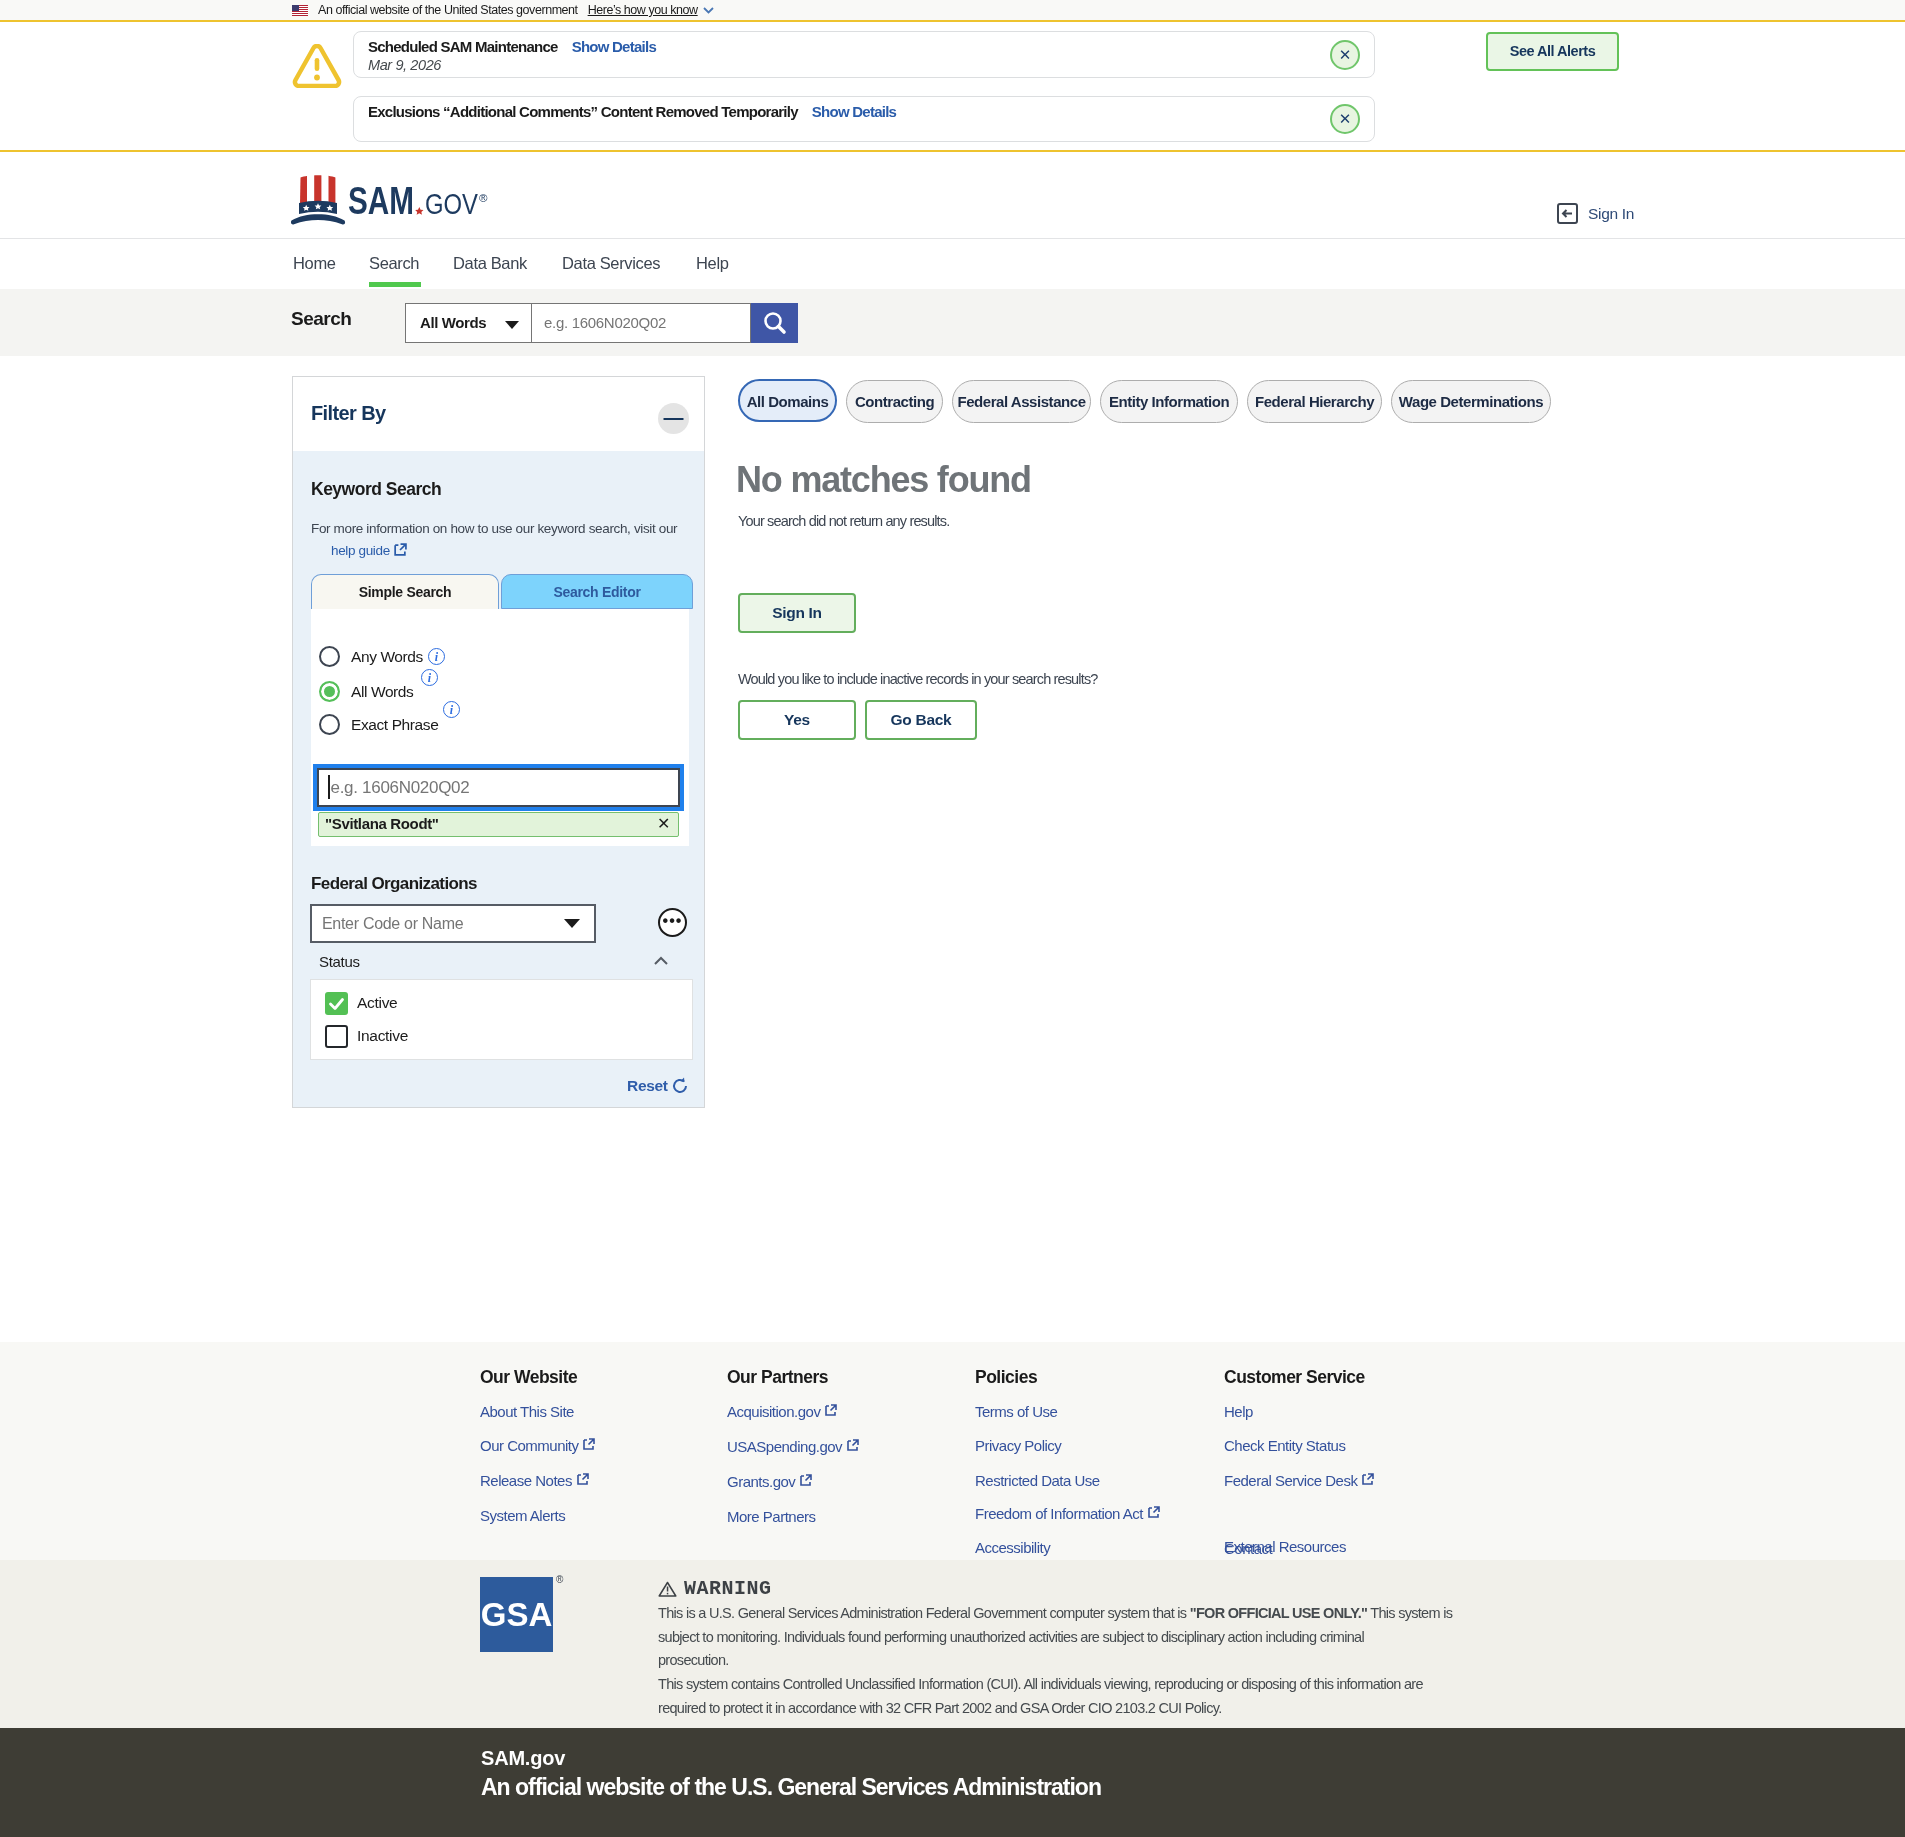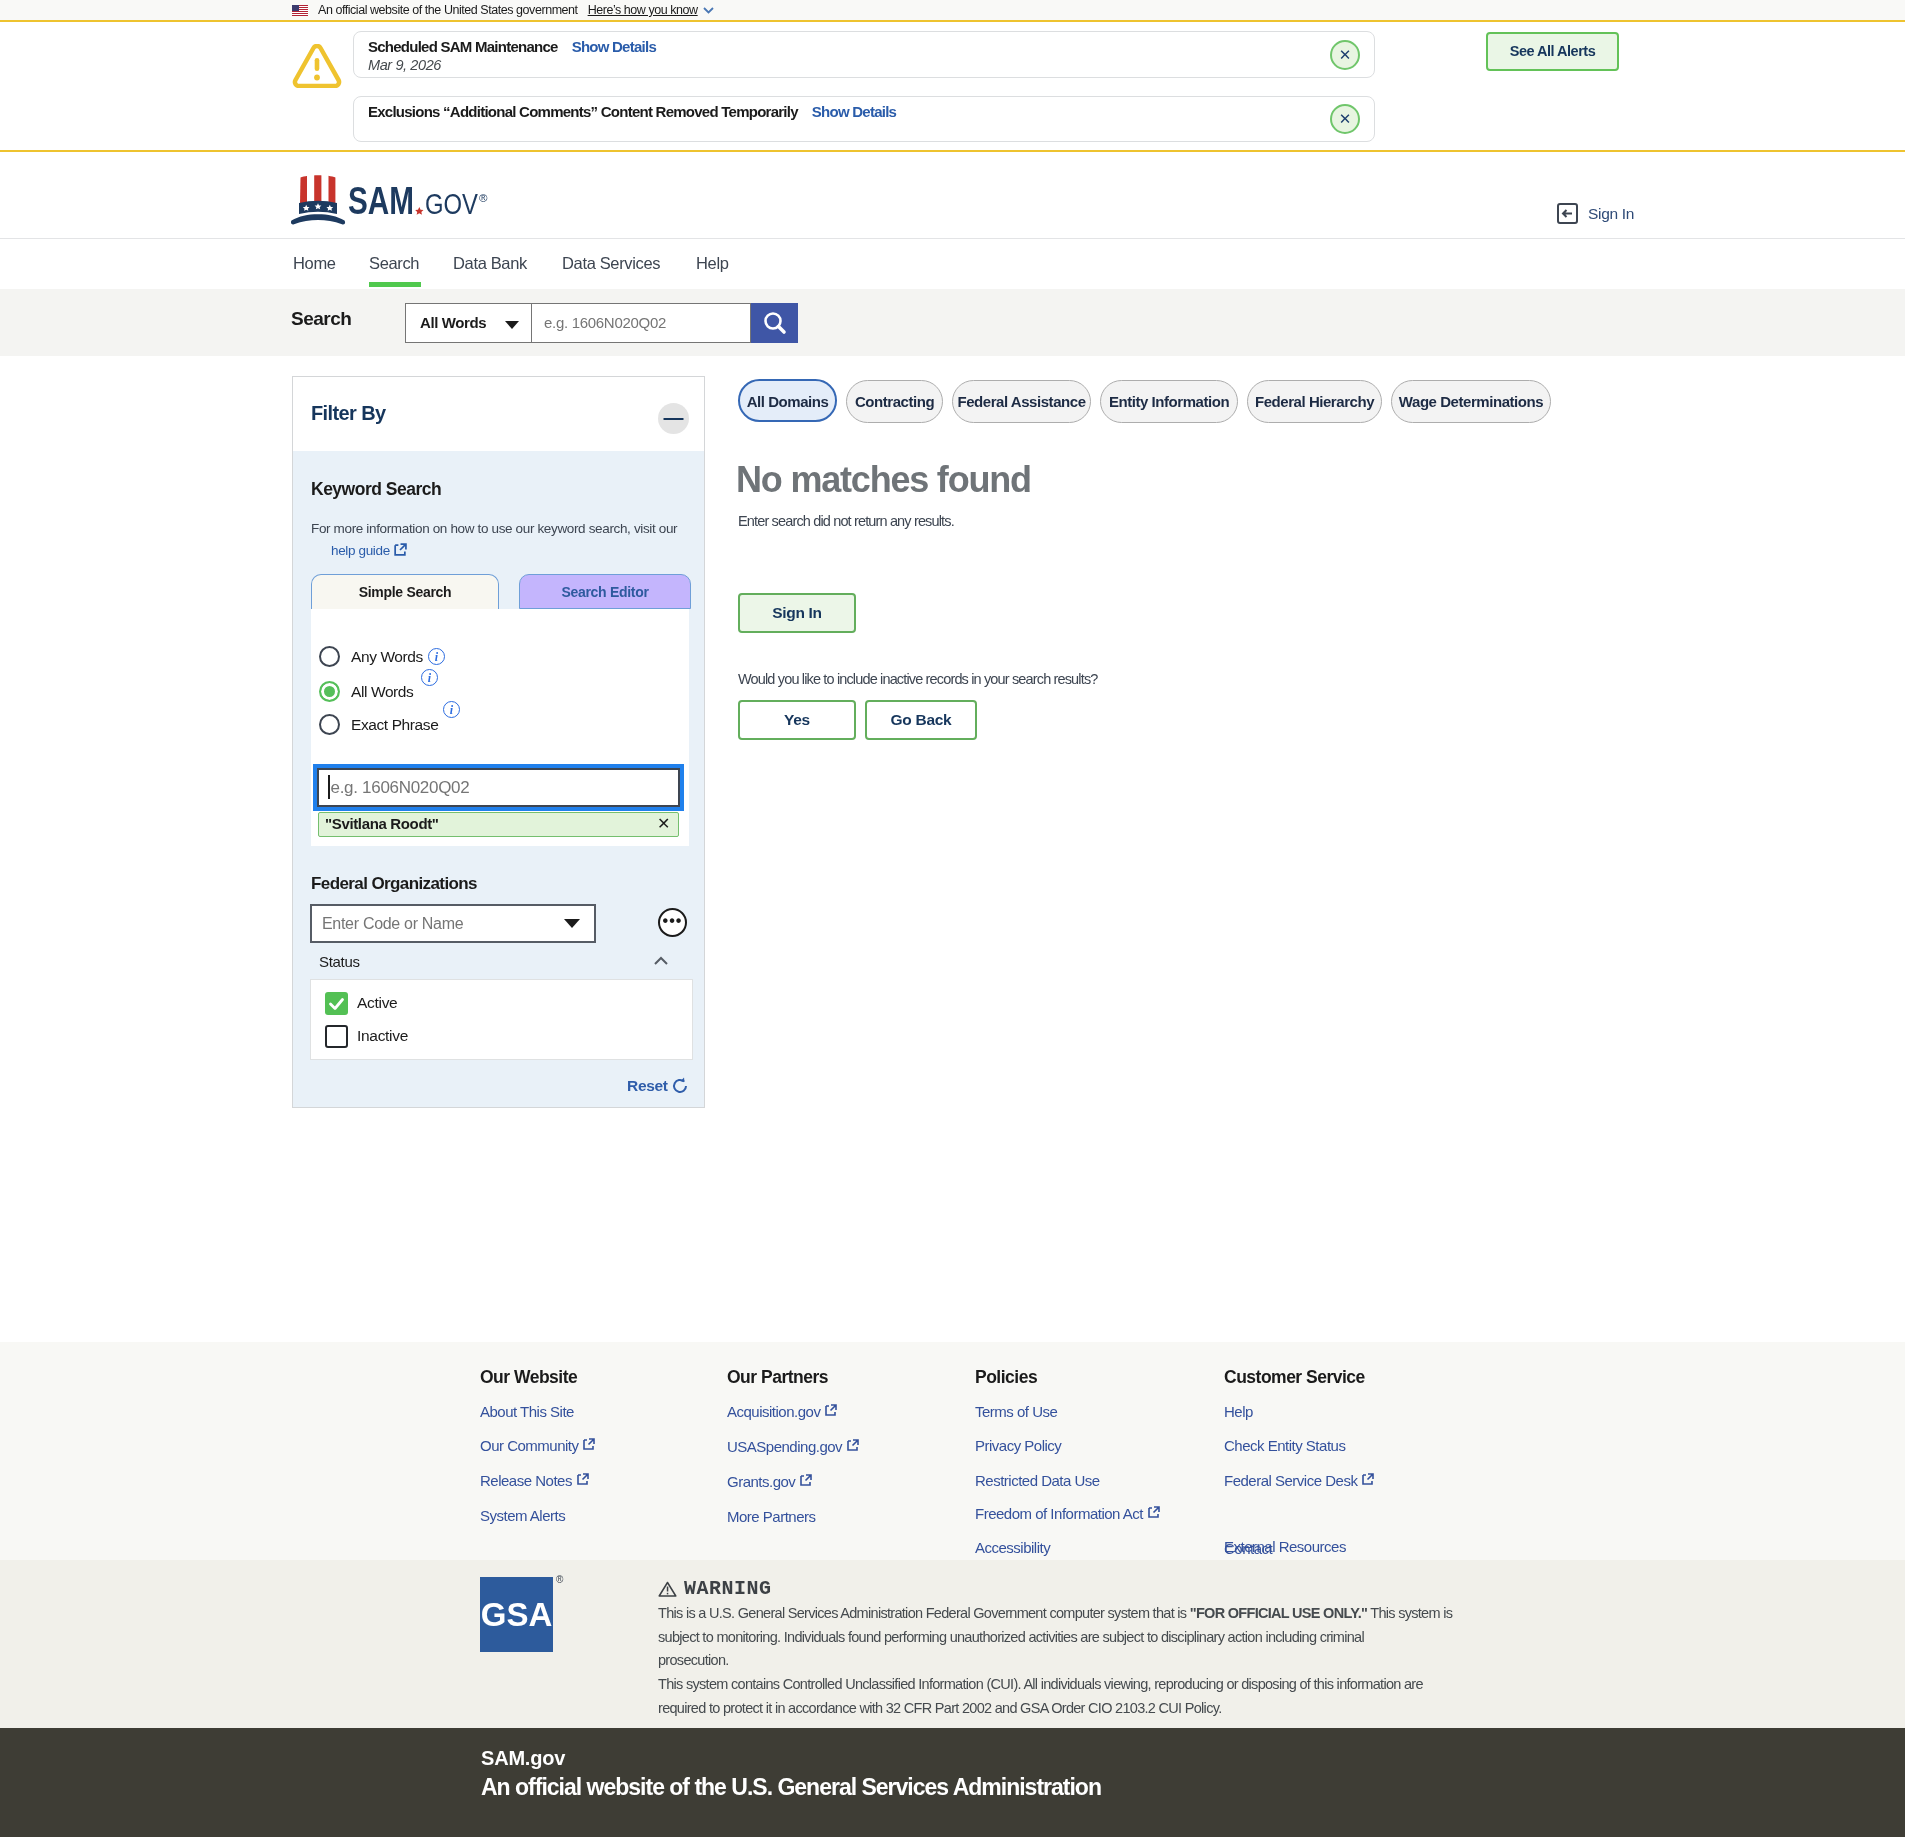--- a/index.html
+++ b/index.html
@@ -51,21 +51,21 @@
 .fhead .minus { position:absolute; left:365px; top:26px; width:31px; height:31px; border-radius:50%; background:#e4e4e4; color:#16365c; text-align:center; line-height:28px; font-size:20px; font-weight:bold; }
 .fbody { position:relative; }
 .kw-h { position:absolute; left:18px; top:28px; font-size:17.5px; letter-spacing:-0.5px; font-weight:bold; color:#1b1b1b; }
 .kw-p { position:absolute; left:18px; top:67px; width:400px; font-size:13.5px; letter-spacing:-0.35px; color:#3d4551; line-height:22px; white-space:nowrap; }
 .kw-p a { color:#2a5caa;padding-left:20px; }
 
 
 .tabs { position:absolute; left:18px; top:123px; width:378px; height:35px; }
 .tab { position:absolute; top:0; height:35px; text-align:center; font-size:14px; letter-spacing:-0.3px; line-height:34px; border:1px solid #6f9fd8; border-radius:10px 10px 0 0; }
 .tab1 { left:0; width:188px; background:#f8f7f1; border-bottom:none; font-weight:bold; color:#1b1b1b; }
-.tab2 { left:190px; width:172px; background:#c4b5fd; color:#2e5a9e; font-weight:bold;margin-left:18px; }
+.tab2 { left:190px; width:192px; background:#7dd3fc; color:#2e5a9e; font-weight:bold; }
 
 
 .tabc { position:absolute; left:18px; top:158px; width:378px; height:237px; background:#fff; }
 .radio-row { position:absolute; left:8px; display:flex; align-items:center; }
 .rad { width:21px; height:21px; border-radius:50%; border:2.5px solid #3d4551; background:#fff; }
 .rad.on { border:2px solid #55bf5a; background:#55bf5a; box-shadow:inset 0 0 0 3px #fff; }
 .radio-row .rl { margin-left:11px; font-size:15.5px; letter-spacing:-0.4px; color:#1b1b1b; }
 .info { position:absolute; width:17px; height:17px; border-radius:50%; border:1.5px solid #2c6ce0; color:#2c6ce0; font-size:12px; font-style:italic; font-weight:bold; text-align:center; line-height:16px; font-family:"Liberation Serif",serif; }
 
 .focus-input { position:absolute; left:2px; top:155px; width:371px; height:47px; background:#2080ec; padding:4px; }
@@ -266,21 +266,21 @@
           <path d="M15 9 a6 6 0 1 1 -2 -4.5" fill="none" stroke="#2f5daa" stroke-width="2"></path>
           <path d="M13 0.5 L13.5 5 L9.5 4.2 Z" fill="#2f5daa"></path>
         </svg>
     </div>
   </div>
 
   <div class="pills">
     <span class="pill on" style="width:99px;">All Domains</span><span class="pill" style="width:97px;">Contracting</span><span class="pill" style="width:139px;">Federal Assistance</span><span class="pill" style="width:138px;">Entity Information</span><span class="pill" style="width:135px;">Federal Hierarchy</span><span class="pill" style="width:160px;">Wage Determinations</span>
   </div>
   <div class="nomatch">No matches found</div>
-  <div class="rtext1">Enter search did not return any results.</div>
+  <div class="rtext1">Your search did not return any results.</div>
   <a href="#" class="btn-green signin-btn">Sign In</a>
   <div class="rtext3">Would you like to include inactive records in your search results?</div>
   <a href="#" class="btn-green yes-btn">Yes</a>
   <a href="#" class="btn-green goback-btn">Go Back</a>
 </div>
 
 <div class="flinks">
   <div class="fcol" style="left:480px;">
     <div class="h">Our Website</div>
     <a href="#" style="top:61px;">About This Site</a>

